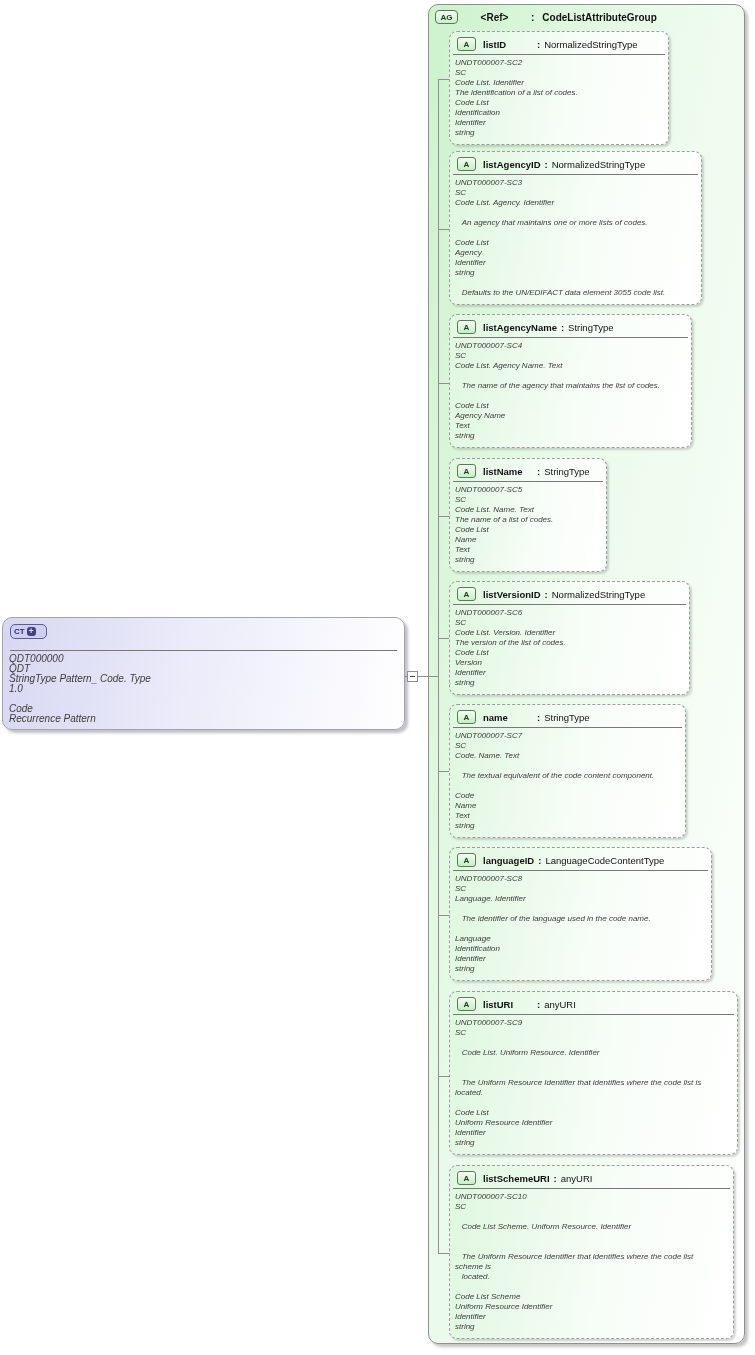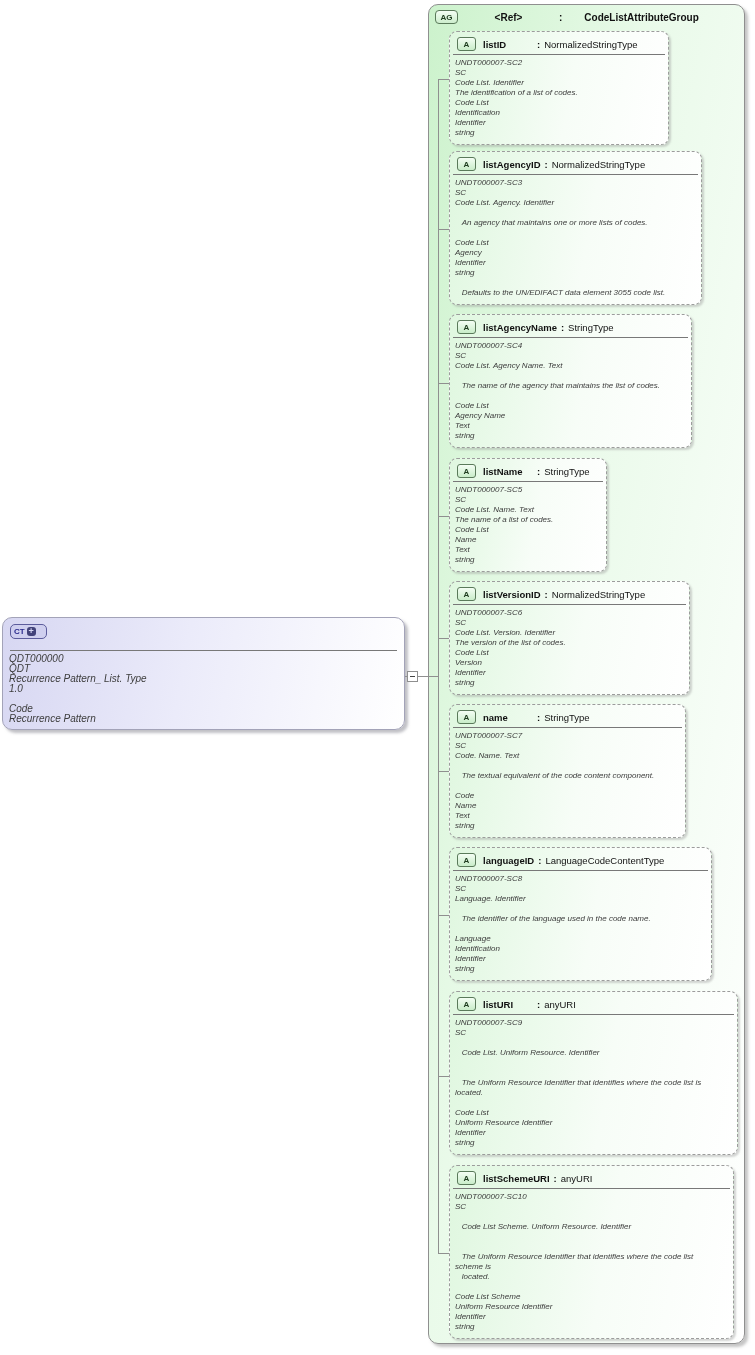--- a/index.html
+++ b/index.html
@@ -32,21 +32,21 @@
   .handle{position:absolute;left:407px;top:671px;width:11px;height:11px;box-sizing:border-box;
           border:1px solid #8f8f8f;background:#ffffff;z-index:4;
           display:flex;align-items:center;justify-content:center;}
   .minus{width:5px;height:0;border-top:1px solid #444;}
 
   
   .ag-box{position:absolute;left:428px;top:4px;width:317px;height:1340px;box-sizing:border-box;
           border:1px solid #8f8f8f;border-radius:10px;
           background:linear-gradient(100deg,#ccf2cc 0%,#e9fae9 40%,#ffffff 100%);
           box-shadow:3px 3px 3px rgba(140,140,140,0.5);}
-  .ag-header{display:flex;align-items:center;gap:22px;padding:5px 6px 3px 6px;}
+  .ag-header{display:flex;align-items:center;gap:8px;padding:5px 6px 3px 6px;}
   .icon-ag{display:inline-flex;align-items:center;justify-content:center;width:21px;height:12px;
            border:1px solid #5a7a5a;border-radius:4px;
            background:linear-gradient(#f4fef4,#cdeecd);
            font-size:8px;font-weight:bold;color:#1e3c1e;}
   .ag-name{font-size:10px;font-weight:bold;color:#111;min-width:57px;text-align:center;}
   .hdr-colon{font-size:10px;font-weight:bold;color:#111;}
   .ag-type{font-size:10px;font-weight:bold;color:#111;}
   .spine{position:absolute;left:9px;top:74px;width:0;height:1174px;border-left:1px solid #8f8f8f;}
   .hline{position:absolute;height:0;border-top:1px solid #8f8f8f;}
 
@@ -74,21 +74,21 @@
     <div class="ct-header">
       <span class="icon-ct">
           <span class="ct-txt">CT</span>
           <span class="ct-plus">+</span>
         </span>
     </div>
     <div class="rule ct-rule"></div>
     <div class="box-body" id="ct-body">
         <div class="bline">QDT000000</div>
         <div class="bline">QDT</div>
-        <div class="bline">Recurrence Pattern_ List. Type</div>
+        <div class="bline">StringType Pattern_ Code. Type</div>
         <div class="bline">1.0</div>
         <div class="bline"></div>
         <div class="bline">Code</div>
         <div class="bline">Recurrence Pattern</div>
       </div>
   </div>
 
   <div class="conn-main"></div>
   <div class="handle">
     <div class="minus"></div>

